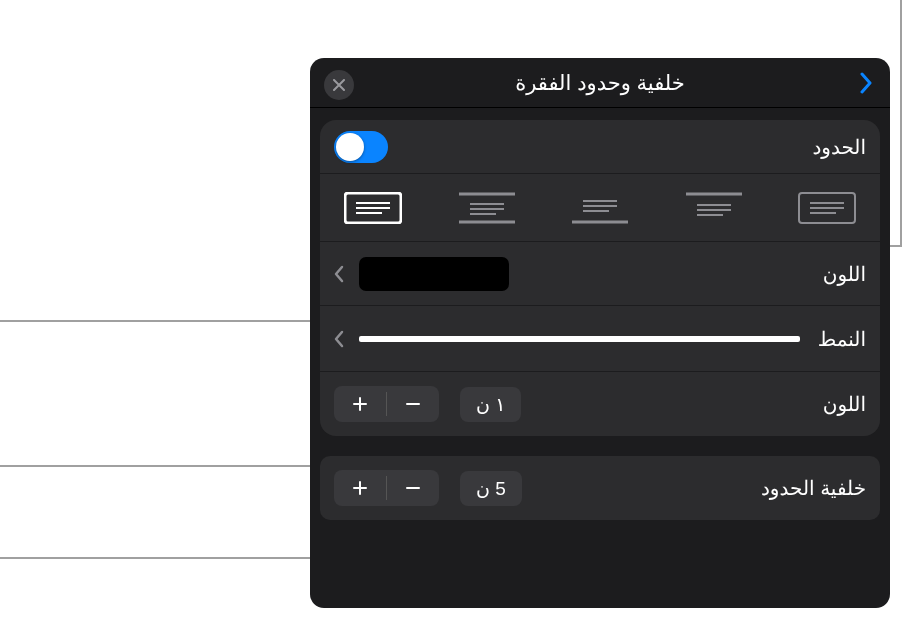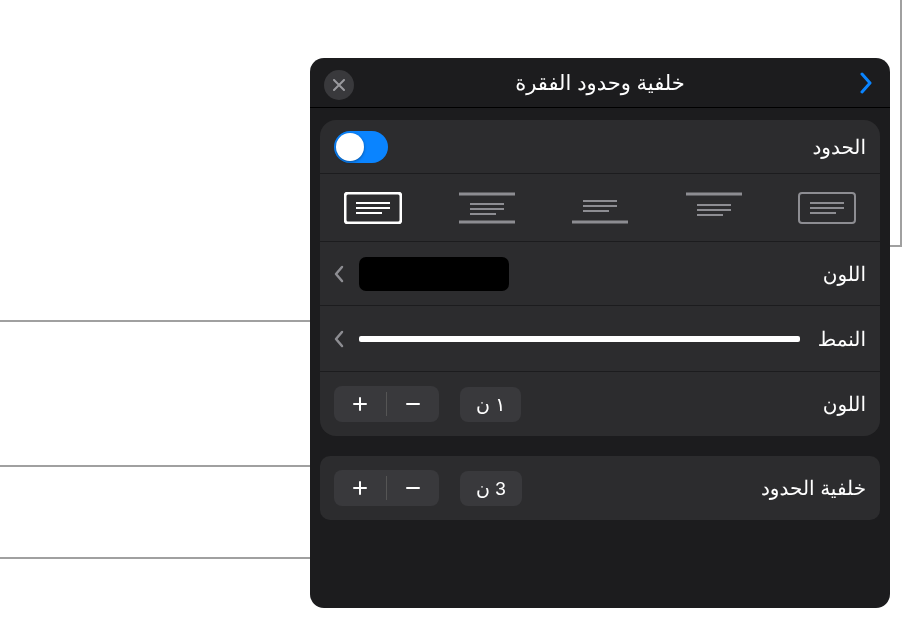--- a/index.html
+++ b/index.html
@@ -323,21 +323,21 @@
       </div>
     </div>
 
   </div>
 
   <div class="section2">
     <div class="row" style="height:64px;">
       <span class="row-label">خلفية الحدود</span>
       <span class="spacer"></span>
       <div class="stepper-group">
-        <div class="value-pill">3 ن</div>
+        <div class="value-pill">5 ن</div>
         <div class="stepper">
           <button>
             <svg width="18" height="18" viewBox="0 0 18 18">
                 <line x1="3" y1="9" x2="15" y2="9" stroke="#fff" stroke-width="2" stroke-linecap="round"></line>
               </svg>
           </button>
           <div class="divider"></div>
           <button>
             <svg width="18" height="18" viewBox="0 0 18 18">
                 <line x1="3" y1="9" x2="15" y2="9" stroke="#fff" stroke-width="2" stroke-linecap="round"></line>

